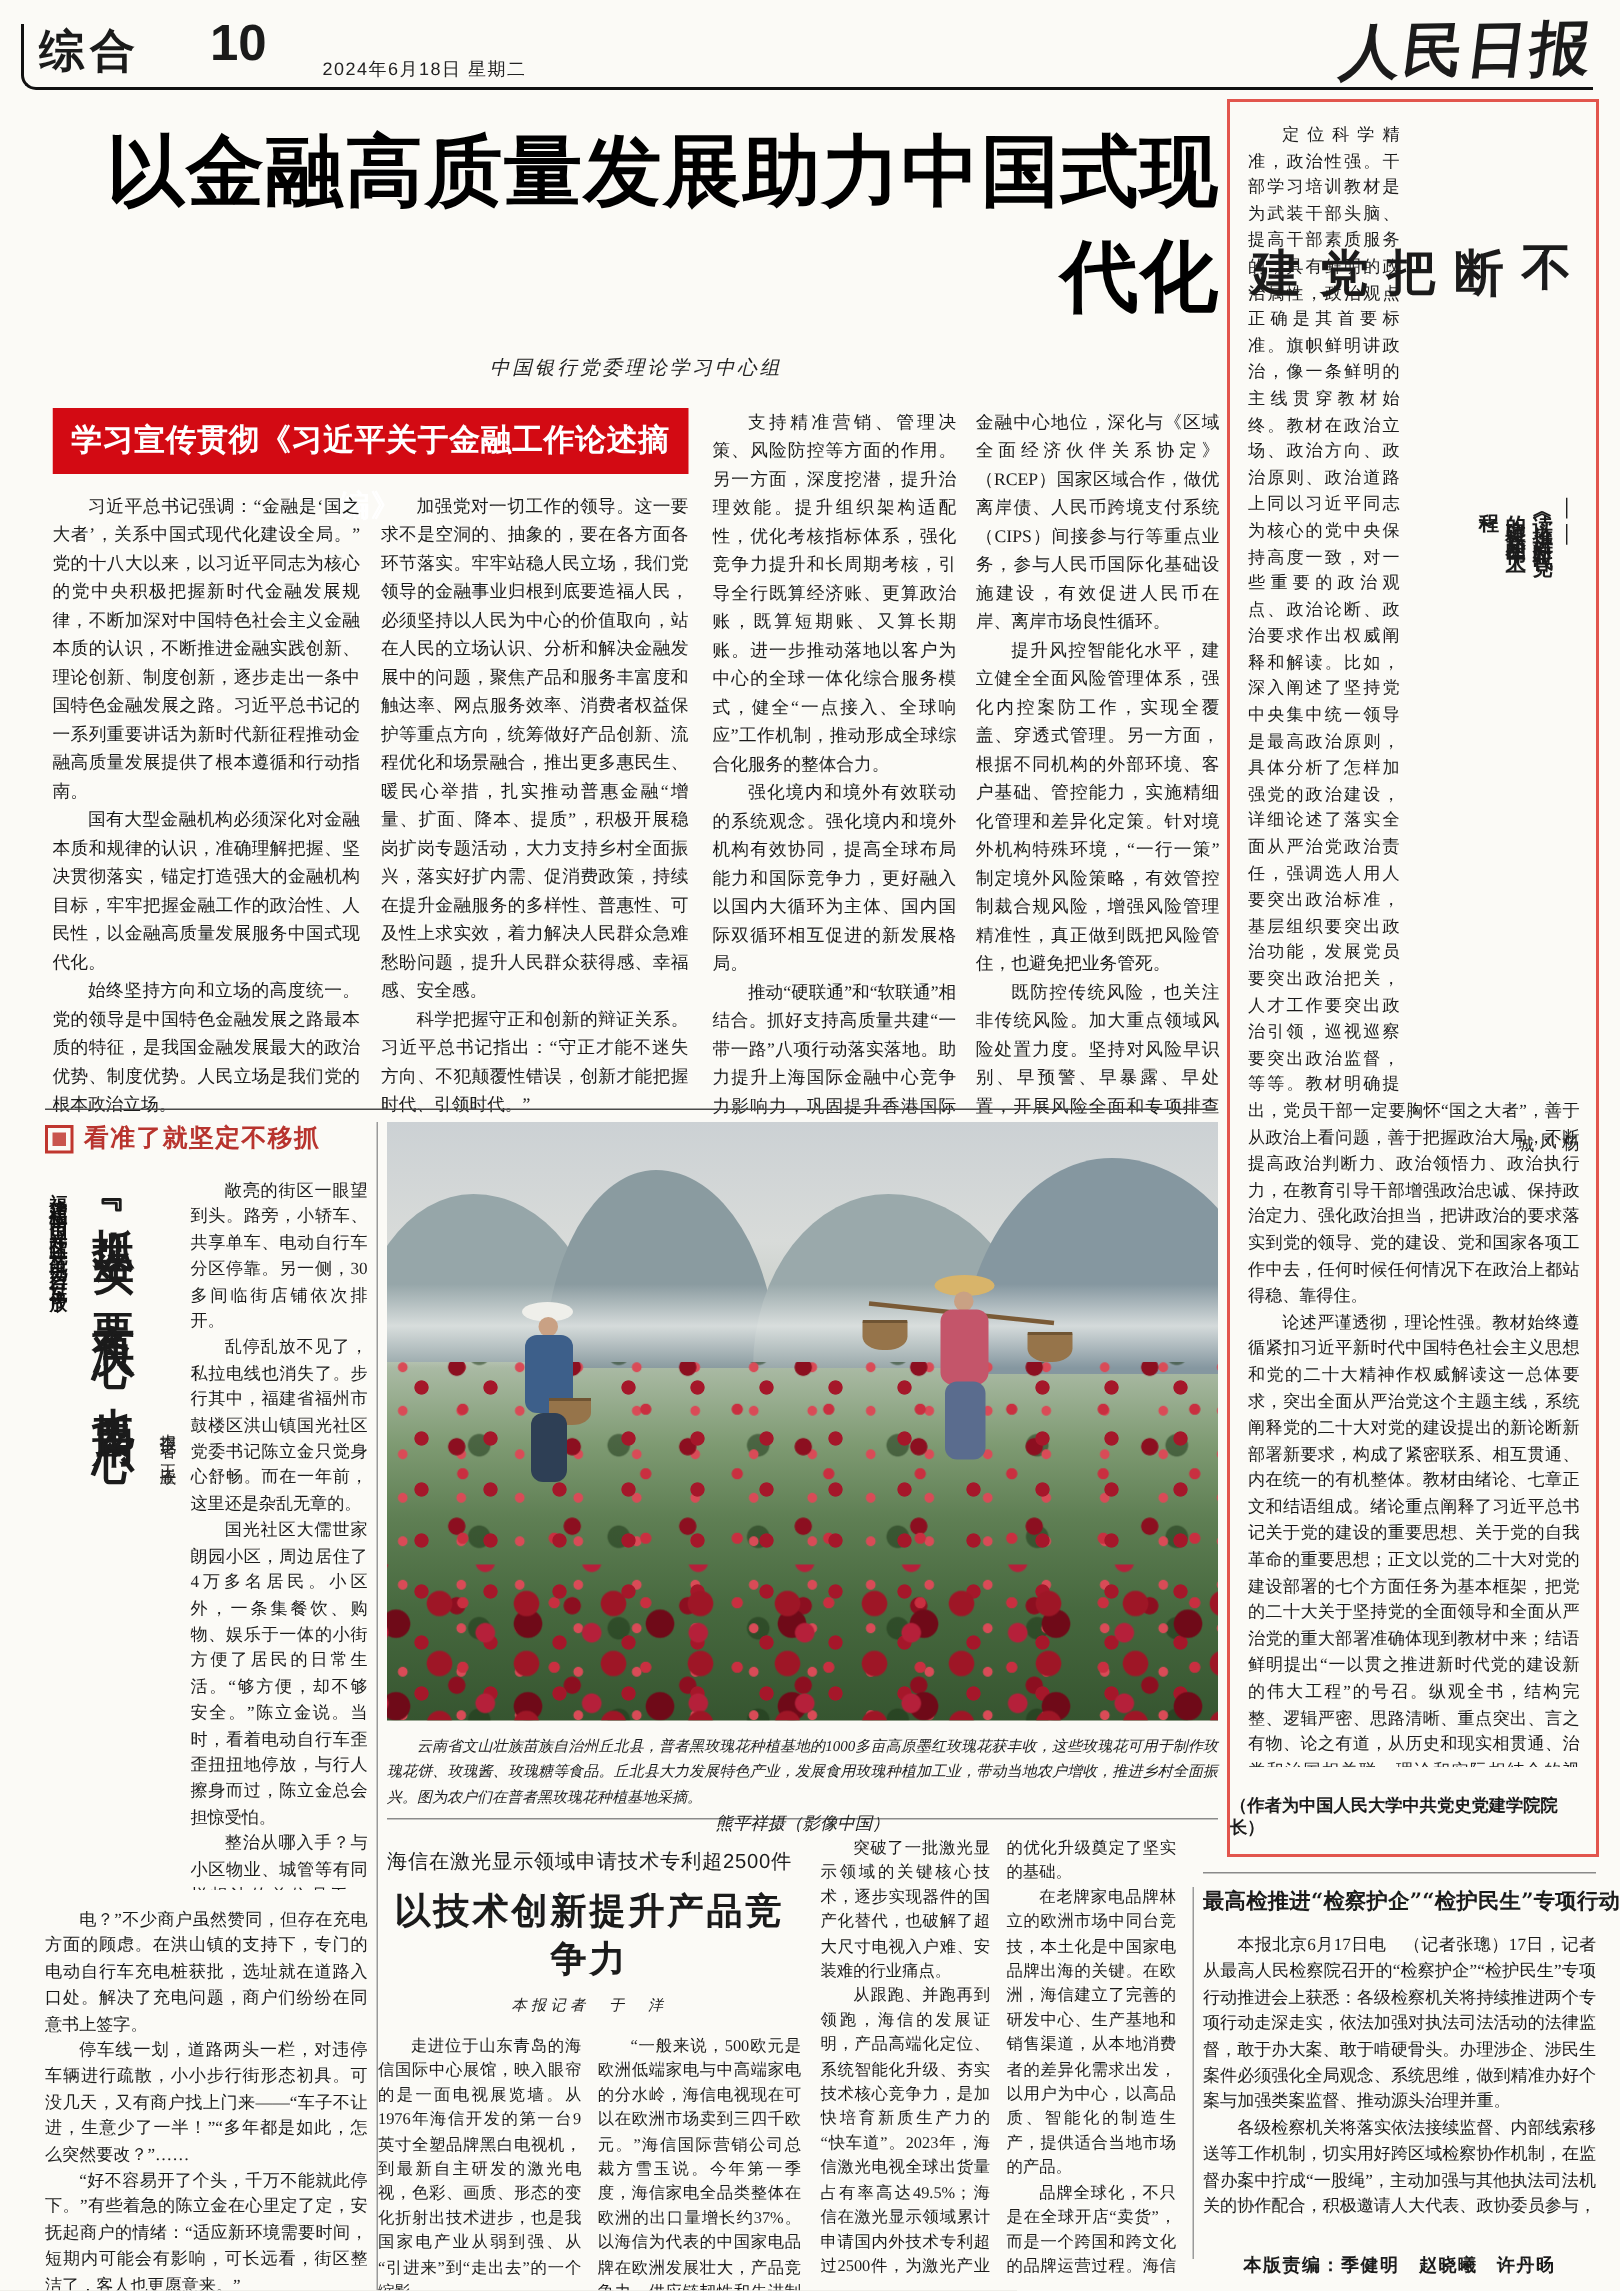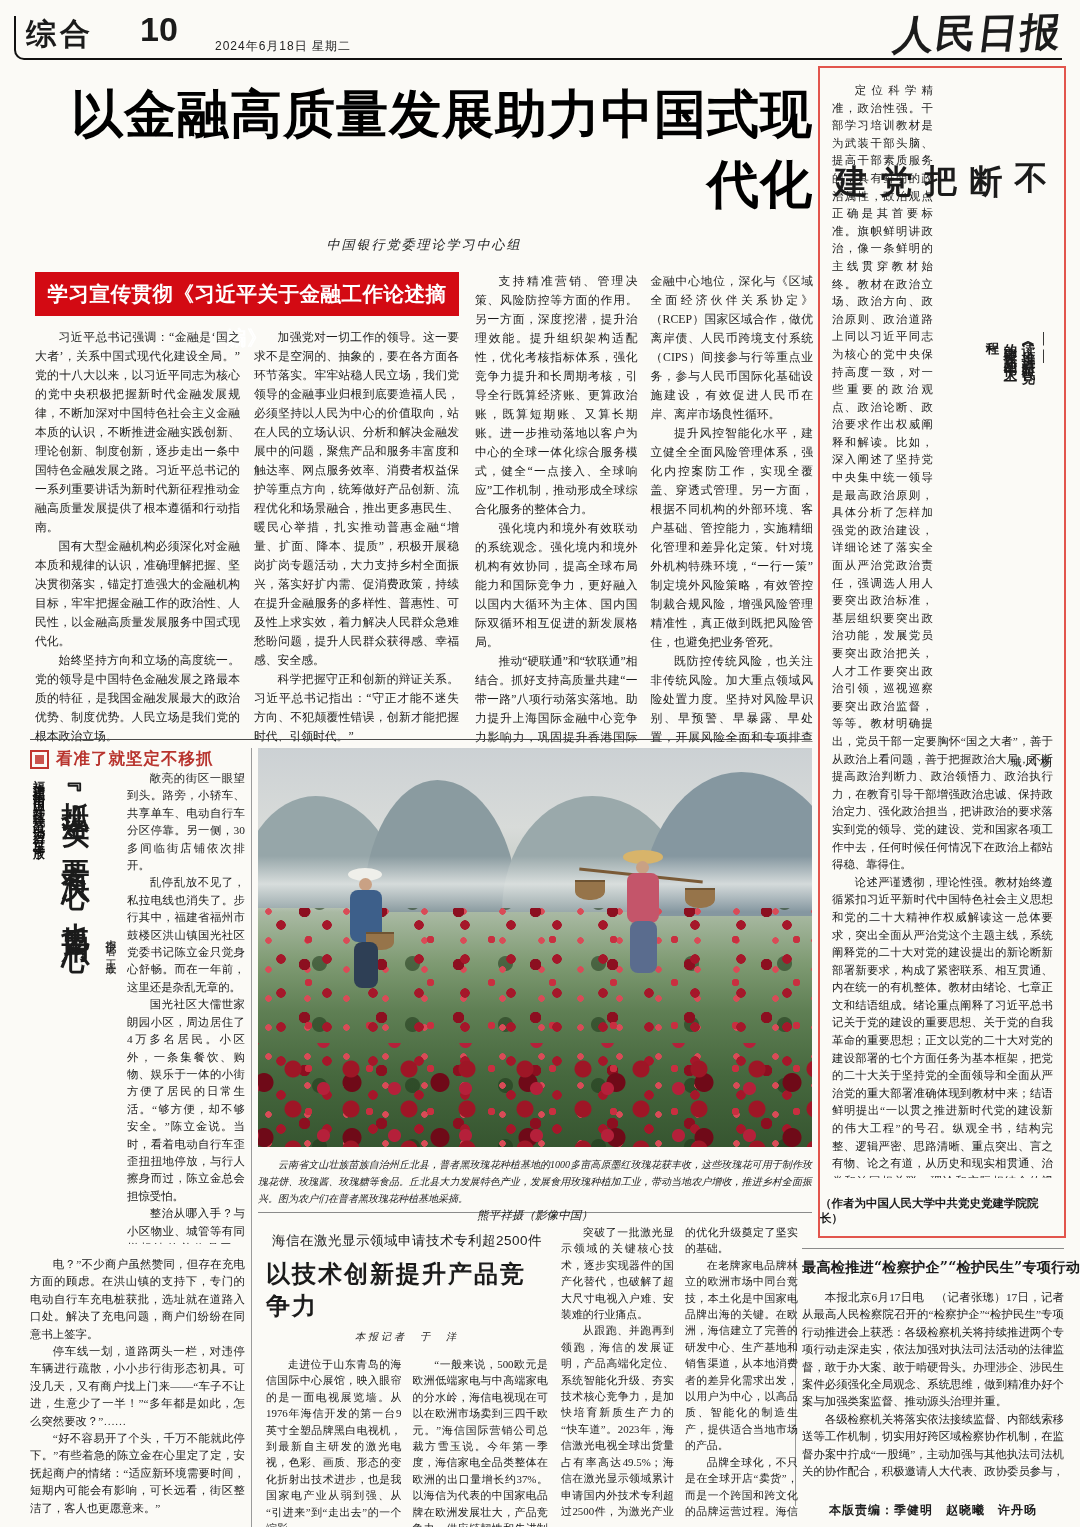--- a/index.html
+++ b/index.html
@@ -39,21 +39,21 @@
   .pa-title { font-weight:800; font-size:33px; letter-spacing:9px; padding-top:56px; font-family:"DejaVu Serif",serif; }
   .pa-sub { font-size:13.5px; letter-spacing:4px; padding-top:185px; margin-left:10px; font-weight:600; }
   .pa-author { font-size:11.5px; letter-spacing:3px; padding-top:380px; margin-left:8px; color:#222; }
   .party p { font-size:11.4px; line-height:17.6px; text-align:justify; text-indent:2em; }
   .party-footer { position:absolute; right:13px; bottom:10px; font-size:11.5px; font-weight:700; }
   
   .rule-h { position:absolute; background:#4a4a4a; height:1px; }
   .rule-v { position:absolute; background:#9a9a9a; width:1px; }
   
   .comm { position:absolute; left:30px; top:748px; width:215px; height:779px; }
-  .comm-head { display:flex; align-items:center; gap:7px; margin-bottom:0; }
+  .comm-head { display:flex; align-items:center; gap:7px; margin-bottom:16px; }
   .comm-logo { width:19px; height:19px; border:2px solid #c0362f; position:relative; flex:none; }
   .comm-logo::after { content:""; position:absolute; inset:3px; background:#c0362f; opacity:.85; }
   .comm-head-text { color:#b8342e; font-family:"Liberation Sans",sans-serif; font-weight:800; font-size:16.5px; letter-spacing:1px; white-space:nowrap; }
   .comm-top { display:flex; gap:9px; height:474px; overflow:hidden; }
   .v { writing-mode:vertical-rl; text-orientation:mixed; }
   .comm-kicker { font-size:12px; letter-spacing:4px; color:#111; font-weight:600; flex:none; }
   .comm-title { font-size:28px; font-weight:800; letter-spacing:7px; font-family:"DejaVu Serif",serif; flex:none; padding-top:4px; }
   .comm-byline { font-size:11px; letter-spacing:2px; padding-top:160px; flex:none; color:#222; }
   .comm-topcol { flex:1; overflow:hidden; }
   .comm p { font-size:11.4px; line-height:17.4px; text-align:justify; text-indent:2em; }
@@ -83,24 +83,24 @@
   .farmer { position:absolute; }
   .farmer .hat { background:#efefea; border-radius:50%; }
   .farmer .head { background:#c9a184; border-radius:50%; }
   .farmer .torso { border-radius:8px; }
   .farmer .basket { background:#96744a; border-radius:0 0 45% 45%; border-top:2px solid #6f5433; }
   .pole { position:absolute; background:#7a5a36; height:3px; }
   .photo-caption { position:absolute; left:258px; top:1156px; width:554px; font-style:italic; }
   .photo-caption p { font-size:10px; line-height:17px; text-align:justify; text-indent:2em; }
   .photo-credit { text-align:center; font-size:11.6px; margin-top:1px; }
   
-  .his { position:absolute; left:266px; top:1224px; width:532px; height:303px; display:flex; gap:13px; }
+  .his { position:absolute; left:252px; top:1224px; width:532px; height:303px; display:flex; gap:13px; }
   .his-left { width:282px; }
   .his-kicker { text-align:center; font-family:"Liberation Sans",sans-serif; font-size:13.5px; letter-spacing:.5px; margin-top:8px; }
-  .his-title { font-family:"DejaVu Serif",serif; font-weight:800; font-size:24px; letter-spacing:2px; margin-top:8px; }
+  .his-title { text-align:center; font-family:"DejaVu Serif",serif; font-weight:800; font-size:24px; letter-spacing:2px; margin-top:8px; }
   .his-byline { text-align:center; font-size:10px; font-style:italic; letter-spacing:3px; margin-top:8px; }
   .his-left-text { margin-top:12px; column-count:2; column-gap:11px; height:188px; overflow:hidden; }
   .his-right { flex:1; column-count:2; column-gap:11px; height:303px; overflow:hidden; }
   .his p { font-size:10.9px; line-height:16.4px; text-align:justify; text-indent:2em; }
   
   .proc { position:absolute; left:802px; top:1258px; width:262px; height:269px; }
   .proc-title { font-family:"DejaVu Serif",serif; font-weight:800; font-size:14.2px; letter-spacing:.2px; text-align:center; white-space:nowrap; }
   .proc-body { margin-top:12px; height:190px; overflow:hidden; }
   .proc p { font-size:11.4px; line-height:17.4px; text-align:justify; text-indent:2em; }
   .page-footer { position:absolute; left:802px; bottom:8px; width:262px; text-align:center; font-size:12px; font-weight:600; letter-spacing:1px; }

